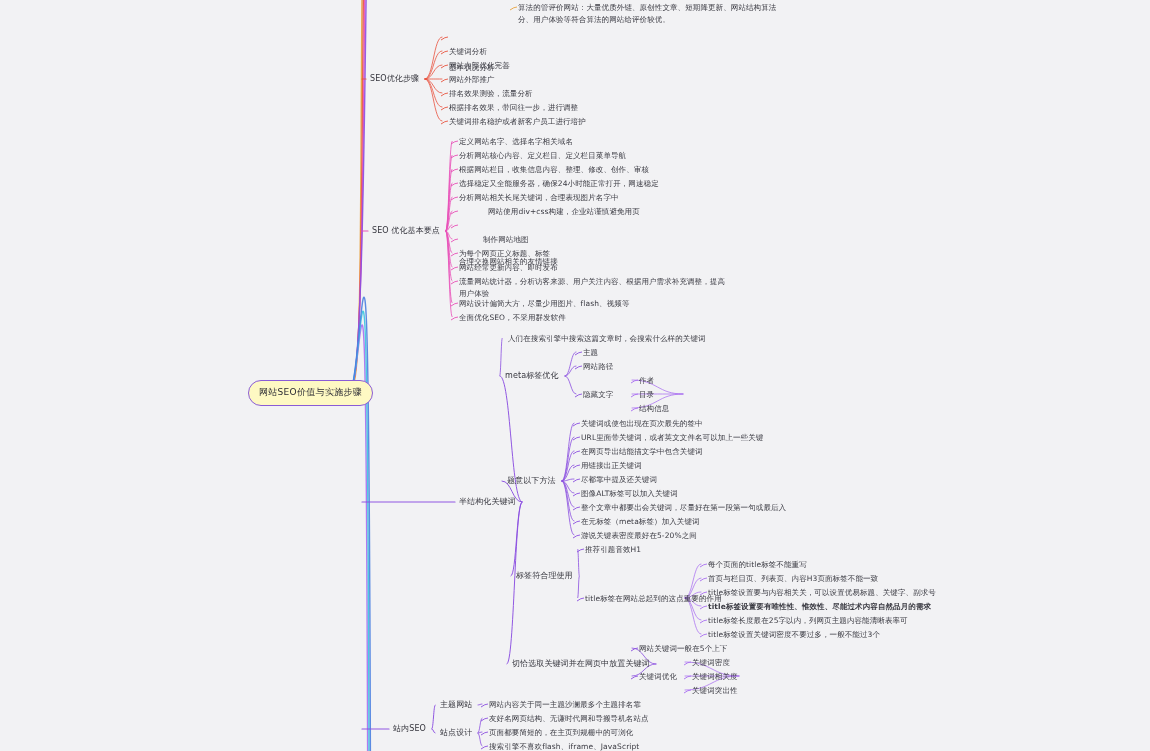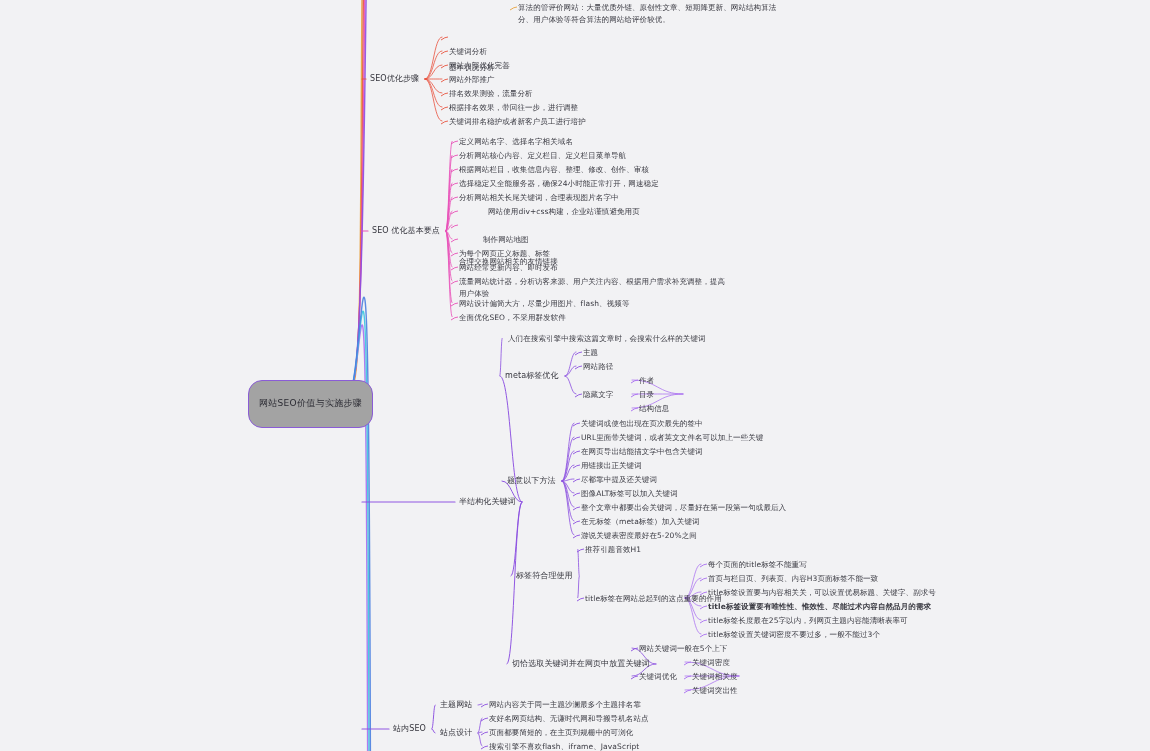--- a/index.html
+++ b/index.html
@@ -15,22 +15,22 @@
     position:absolute;
     font-size:7.5px;
     line-height:1.55;
     color:#3a3a42;
     white-space:pre-wrap;
     letter-spacing:0.1px;
   }
   .node.root{
     border:1.4px solid #8a5cd6;
     border-radius:14px;
-    background:#a3a3a3;
-    padding:16px 10px;
+    background:#fef9c3;
+    padding:5px 10px;
     font-size:9px;
     color:#2b2b33;
     white-space:nowrap;
     letter-spacing:0.3px;
   }
   .node.l1{font-size:8px;color:#35353d;white-space:nowrap;}
   .node.l2{font-size:7.5px;white-space:nowrap;}
   .node.wrap{white-space:pre-wrap;}
 </style>
 </head>

